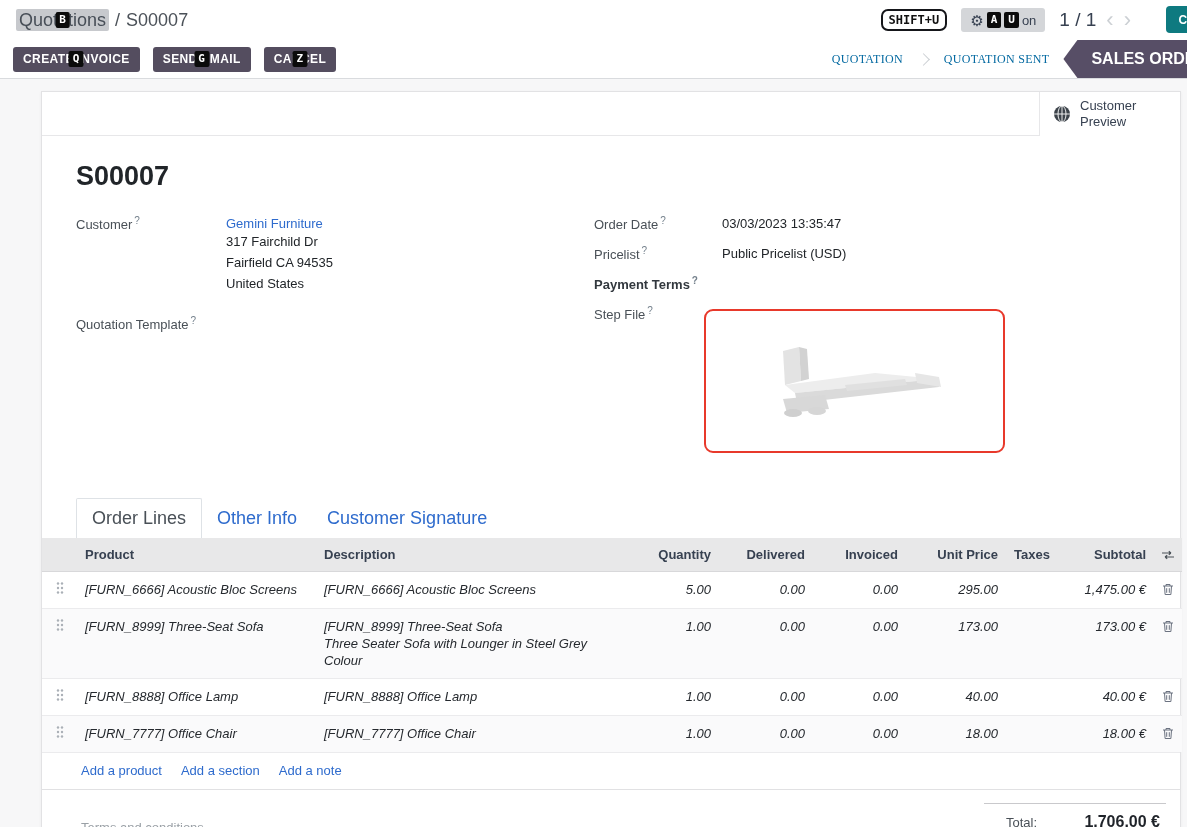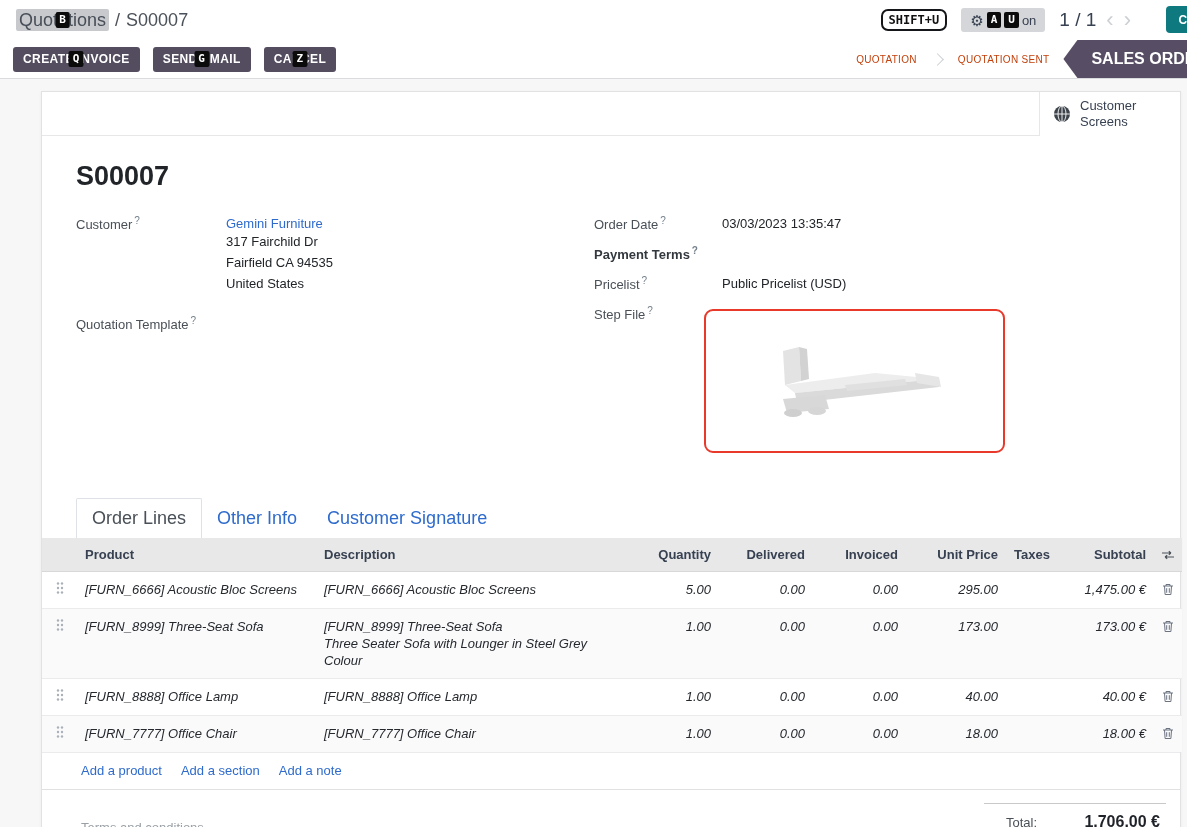--- a/index.html
+++ b/index.html
@@ -30,22 +30,22 @@
   .corner-btn { position:absolute; right:-16px; top:6px; height:27px; padding:0 12px;
     background:#0e7a80; color:#fff; border-radius:4px; font-size:12px; font-weight:700;
     display:flex; align-items:center; letter-spacing:.3px; cursor:pointer; }
   
   .btn-bar { position:absolute; top:40px; left:0; right:0; height:39px; background:#fff;
     border-bottom:1px solid #d9dbde; display:flex; align-items:center; padding-left:13px; }
   .btn { position:relative; height:25px; padding:0 10px; margin-right:13px; border:none;
     border-radius:3px; background:#544d5f; color:#fff; font-family:"Liberation Sans",sans-serif;
     font-size:12px; font-weight:700; letter-spacing:.4px; display:flex; align-items:center; cursor:pointer; }
   .statusbar { margin-left:auto; margin-right:-42px; display:flex; align-items:center; height:100%; }
-  .stage { padding:0 14px; color:#c2410c; font-size:10px; letter-spacing:.3px; cursor:pointer;
-    display:flex; align-items:center; height:100%; }
+  .stage { padding:0 14px; color:#0369a1; font-size:12px; letter-spacing:.3px; cursor:pointer;
+    display:flex; align-items:center; height:100%;font-family:Liberation Serif, serif; }
   .stage-sep { width:9px; height:9px; border-top:1px solid #ccd0d4; border-right:1px solid #ccd0d4;
     transform:rotate(45deg); margin:0 2px; }
   .stage-active { background:#574e66; color:#fff; font-weight:700; height:100%;
     display:flex; align-items:center; padding:0 22px 0 28px;
     clip-path:polygon(14px 0, 100% 0, 100% 100%, 14px 100%, 0 50%); cursor:pointer; }
   
   .content { position:absolute; top:79px; left:0; right:0; bottom:0; background:#f7f7f8; }
   .sheet { position:absolute; top:12px; left:41px; width:1140px; bottom:-1px; background:#fff;
     border:1px solid #e2e2e4; border-bottom:none; box-shadow:0 1px 3px rgba(0,0,0,.05); }
   .sheet-header { height:44px; display:flex; }
@@ -153,21 +153,21 @@
       <div class="sheet-header">
         <div class="spacer"></div>
         <div class="preview-btn">
           <svg width="18" height="18" viewBox="0 0 18 18">
             <circle cx="9" cy="9" r="8" fill="#3c434a"></circle>
             <path d="M1 9h16 M9 1v16" stroke="#fff" stroke-width="0.9" fill="none"></path>
             <ellipse cx="9" cy="9" rx="4" ry="8" stroke="#fff" stroke-width="0.9" fill="none"></ellipse>
           </svg>
           <span class="preview-label">
             <span style="display:block;">Customer</span>
-            <span style="display:block;">Screens</span>
+            <span style="display:block;">Preview</span>
           </span>
         </div>
       </div>
 
       <div class="sheet-title">S00007</div>
 
       <div class="fields">
         <div class="col-left">
           <div class="frow">
             <span class="flabel">
@@ -189,30 +189,30 @@
         </div>
 
         <div class="col-right">
           <div class="frow" style="margin-bottom:14px;">
             <span class="flabel">
               <span>Order Date</span><span class="fhelp">?</span>
             </span>
             <span class="fvalue">03/03/2023 13:35:47</span>
           </div>
           <div class="frow" style="margin-bottom:14px;">
+            <span class="flabel">
+              <span>Pricelist</span><span class="fhelp">?</span>
+            </span>
+            <span class="fvalue">Public Pricelist (USD)</span>
+          </div>
+          <div class="frow" style="margin-bottom:14px;">
             <span class="flabel bold">
               <span>Payment Terms</span><span class="fhelp">?</span>
             </span>
             <span class="fvalue"></span>
-          </div>
-          <div class="frow" style="margin-bottom:14px;">
-            <span class="flabel">
-              <span>Pricelist</span><span class="fhelp">?</span>
-            </span>
-            <span class="fvalue">Public Pricelist (USD)</span>
           </div>
           <div class="frow">
             <span class="flabel">
               <span>Step File</span><span class="fhelp">?</span>
             </span>
             <span class="step-box">
               <svg width="200" height="96" viewBox="0 0 200 96">
                 <polygon points="28,18 44,14 46,48 30,52" fill="#e3e3e3"></polygon>
                 <polygon points="44,14 52,16 54,46 46,48" fill="#d2d2d2"></polygon>
                 <polygon points="30,52 120,40 182,46 40,60" fill="#ededed"></polygon>

